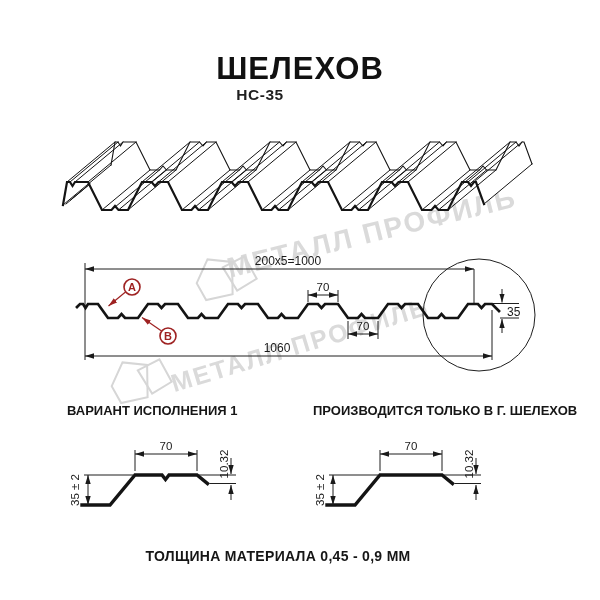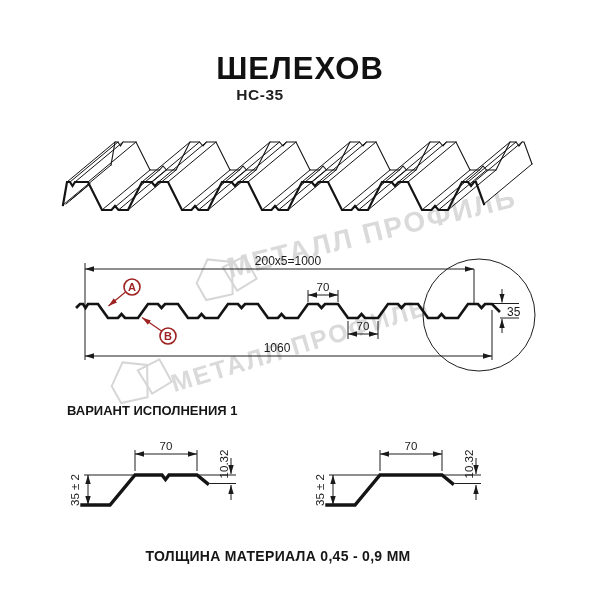--- a/index.html
+++ b/index.html
@@ -95,20 +95,21 @@
 
     <text class="dimtxt" x="288" y="265" text-anchor="middle">200х5=1000</text>
     <text class="dimtxt" x="277" y="352" text-anchor="middle">1060</text>
     <text class="dimtxt-s" x="323" y="291" text-anchor="middle">70</text>
     <text class="dimtxt-s" x="363" y="330" text-anchor="middle">70</text>
     <text class="dimtxt" x="507" y="316" text-anchor="start">35</text>
   </svg>
 
   <div class="abs layer vtitle v1t">ВАРИАНТ ИСПОЛНЕНИЯ 1</div>
   <div class="abs layer vtitle v2t">
+    <div>ПРОИЗВОДИТСЯ ТОЛЬКО В Г. ШЕЛЕХОВ</div>
   </div>
 
   <svg class="abs layer" style="left:55px;top:436px;" width="250" height="112" viewBox="55 436 250 112">
     <defs>
       <marker id="m3" markerUnits="userSpaceOnUse" markerWidth="10" markerHeight="7" refX="9" refY="3.5" orient="auto-start-reverse">
           <path d="M0,0.8 L9,3.5 L0,6.2 Z" fill="#1a1a1a"></path>
         </marker>
     </defs>
     <path class="prof" stroke-width="3.4" d="M82,505 L110,505 L135,475 L162,475 L165.5,479.5 L169,475 L197,475 L207.5,483.5"></path>
     <line class="thin" x1="135" y1="471" x2="135" y2="450"></line>

